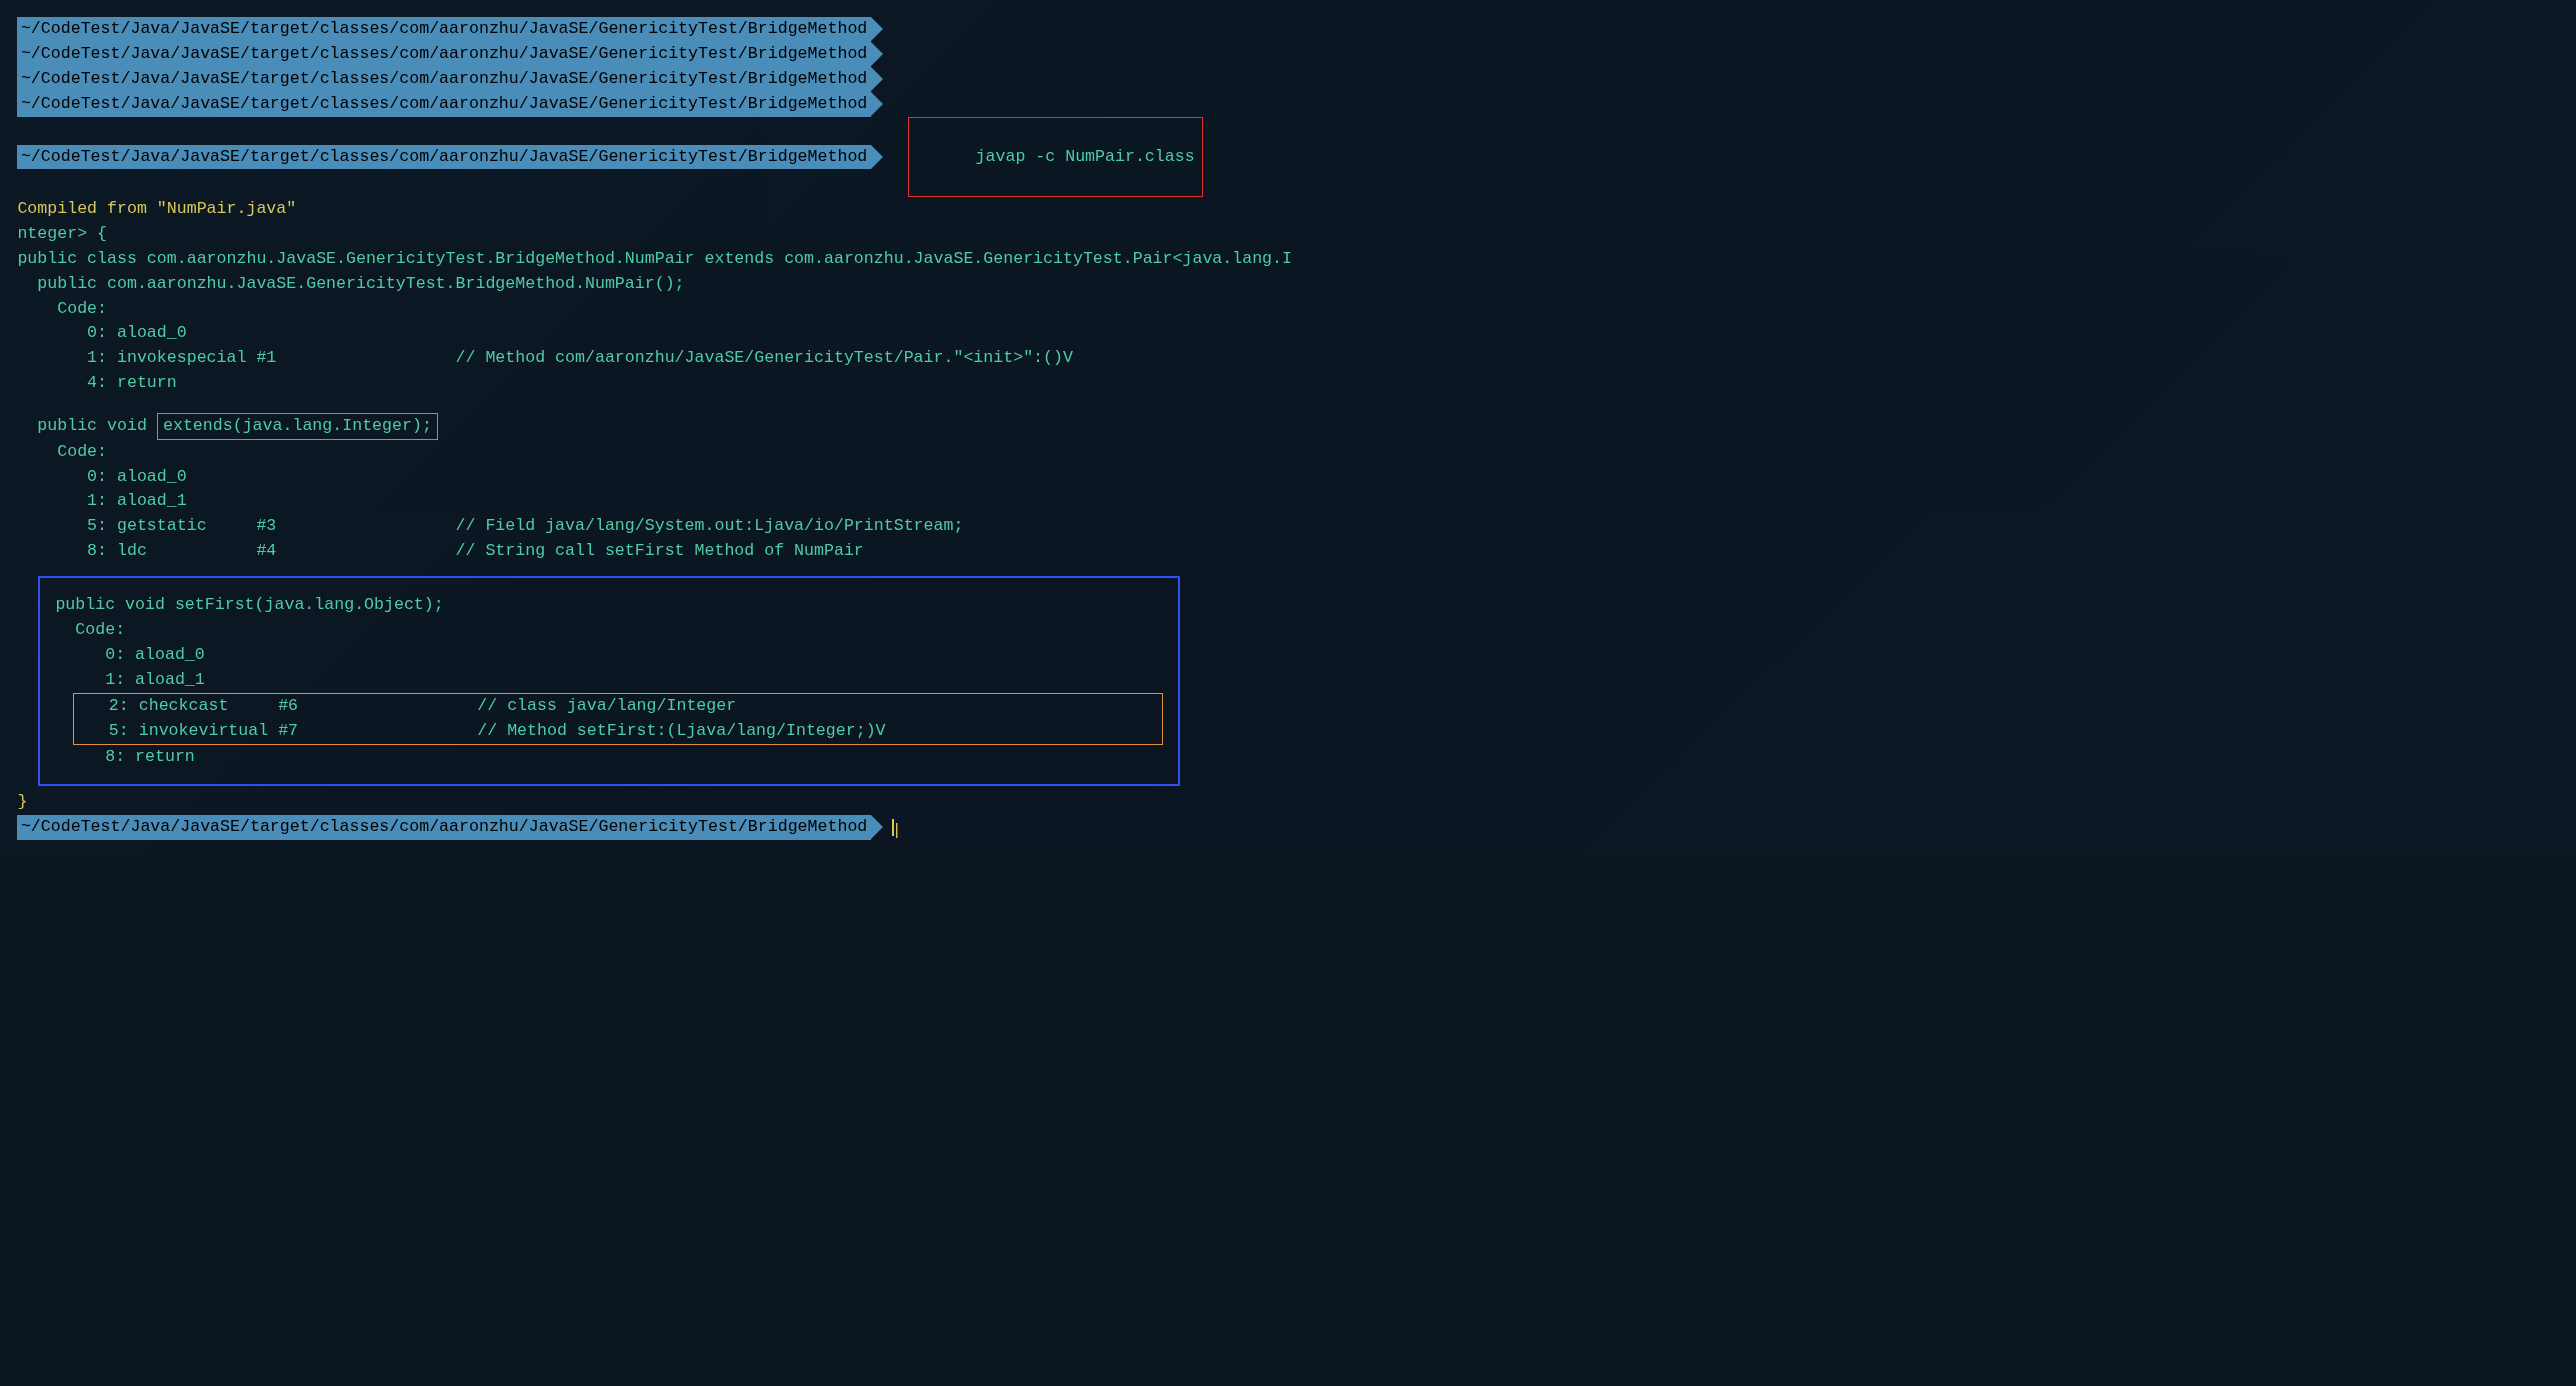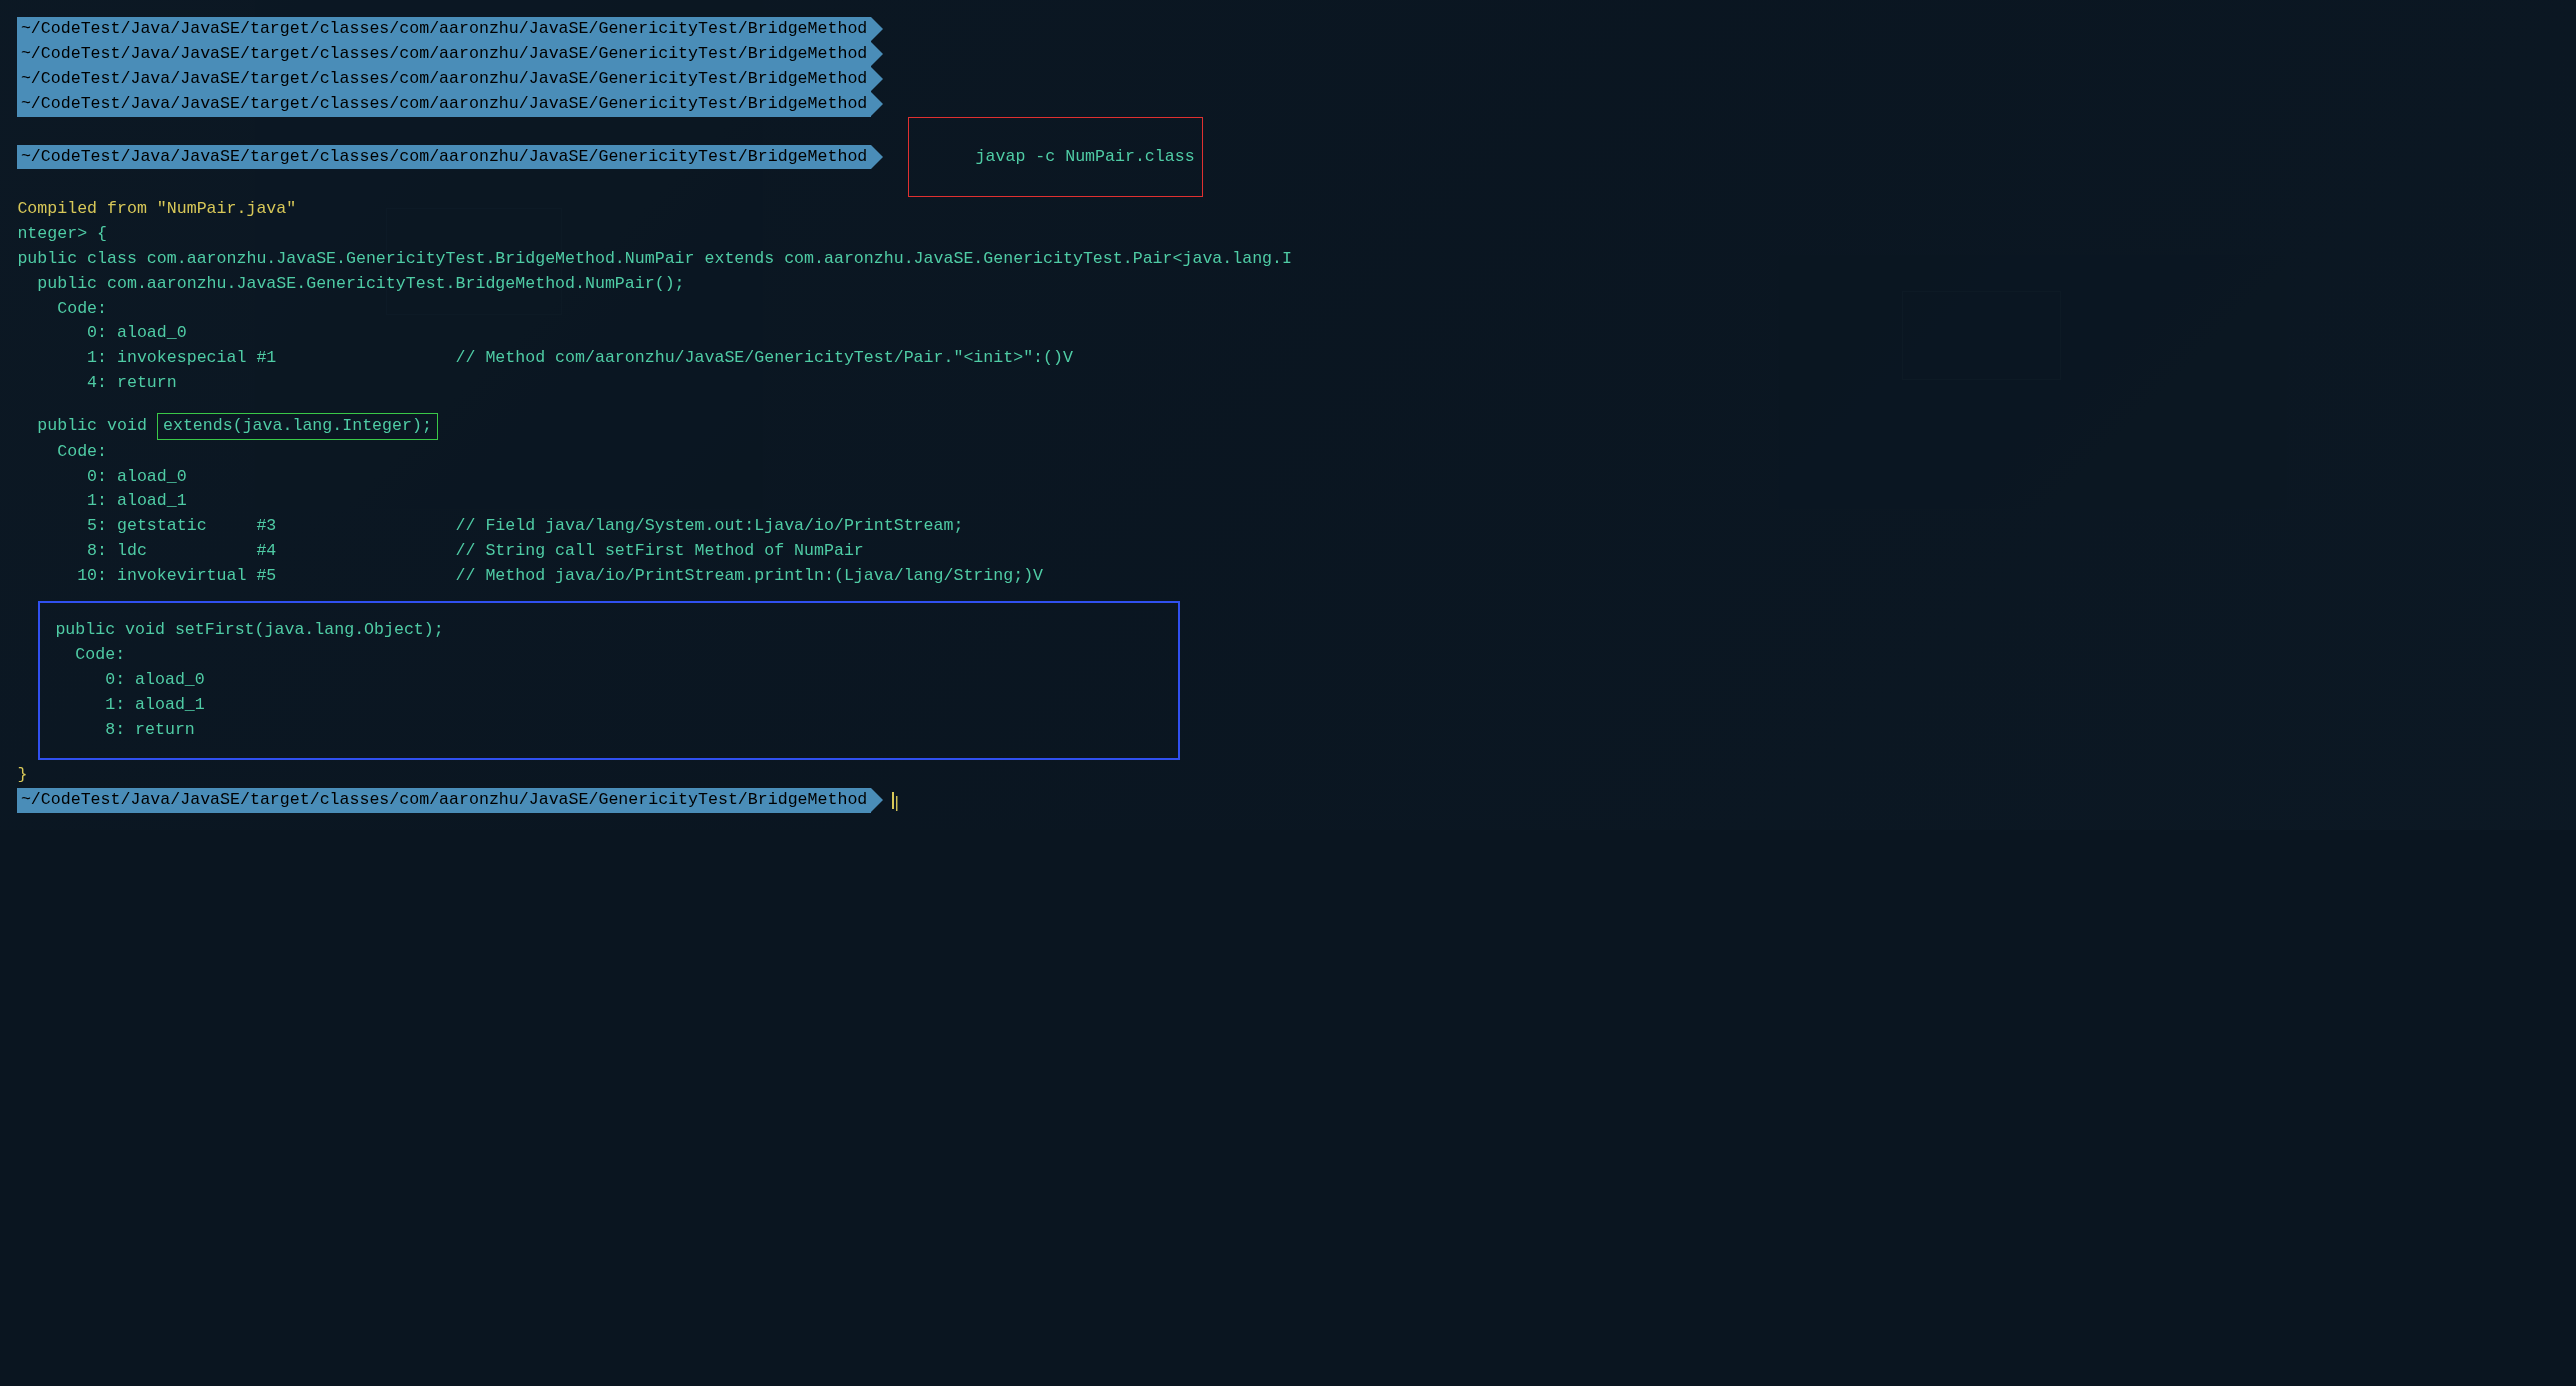--- a/index.html
+++ b/index.html
@@ -156,29 +156,32 @@
   <div class="code-line">       4: return</div>
 
   <div style="height:16.6px;"></div>
 
   <div class="code-line"><span>  public void </span><span class="green-box">extends(java.lang.Integer);</span></div>
   <div class="code-line">    Code:</div>
   <div class="code-line">       0: aload_0</div>
   <div class="code-line">       1: aload_1</div>
   <div class="code-line"><span>       5: getstatic     #3</span><span>                  // Field java/lang/System.out:Ljava/io/PrintStream;</span></div>
   <div class="code-line"><span>       8: ldc           #4</span><span>                  // String call setFirst Method of NumPair</span></div>
-  <div class="code-line"><span>      10: invokevirtual #5</span><span>                  // Method java/io/PrintStream.println:(Ljava/lang/String;)V</span></div>
 
   <div style="height:8.7px;"></div>
 
   <div class="blue-box">
     <div class="code-line">public void setFirst(java.lang.Object);</div>
     <div class="code-line">  Code:</div>
     <div class="code-line">     0: aload_0</div>
     <div class="code-line">     1: aload_1</div>
+    <div class="orange-box">
+      <div class="code-line"><span>   2: checkcast     #6</span><span>                  // class java/lang/Integer</span></div>
+      <div class="code-line"><span>   5: invokevirtual #7</span><span>                  // Method setFirst:(Ljava/lang/Integer;)V</span></div>
+    </div>
     <div class="code-line">     8: return</div>
   </div>
 
   <div class="code-line yellow">}</div>
 
   <div class="prompt-line">
     <span class="prompt-path">~/CodeTest/Java/JavaSE/target/classes/com/aaronzhu/JavaSE/GenericityTest/BridgeMethod</span>
     <span class="cursor">|</span>
   </div>
 

